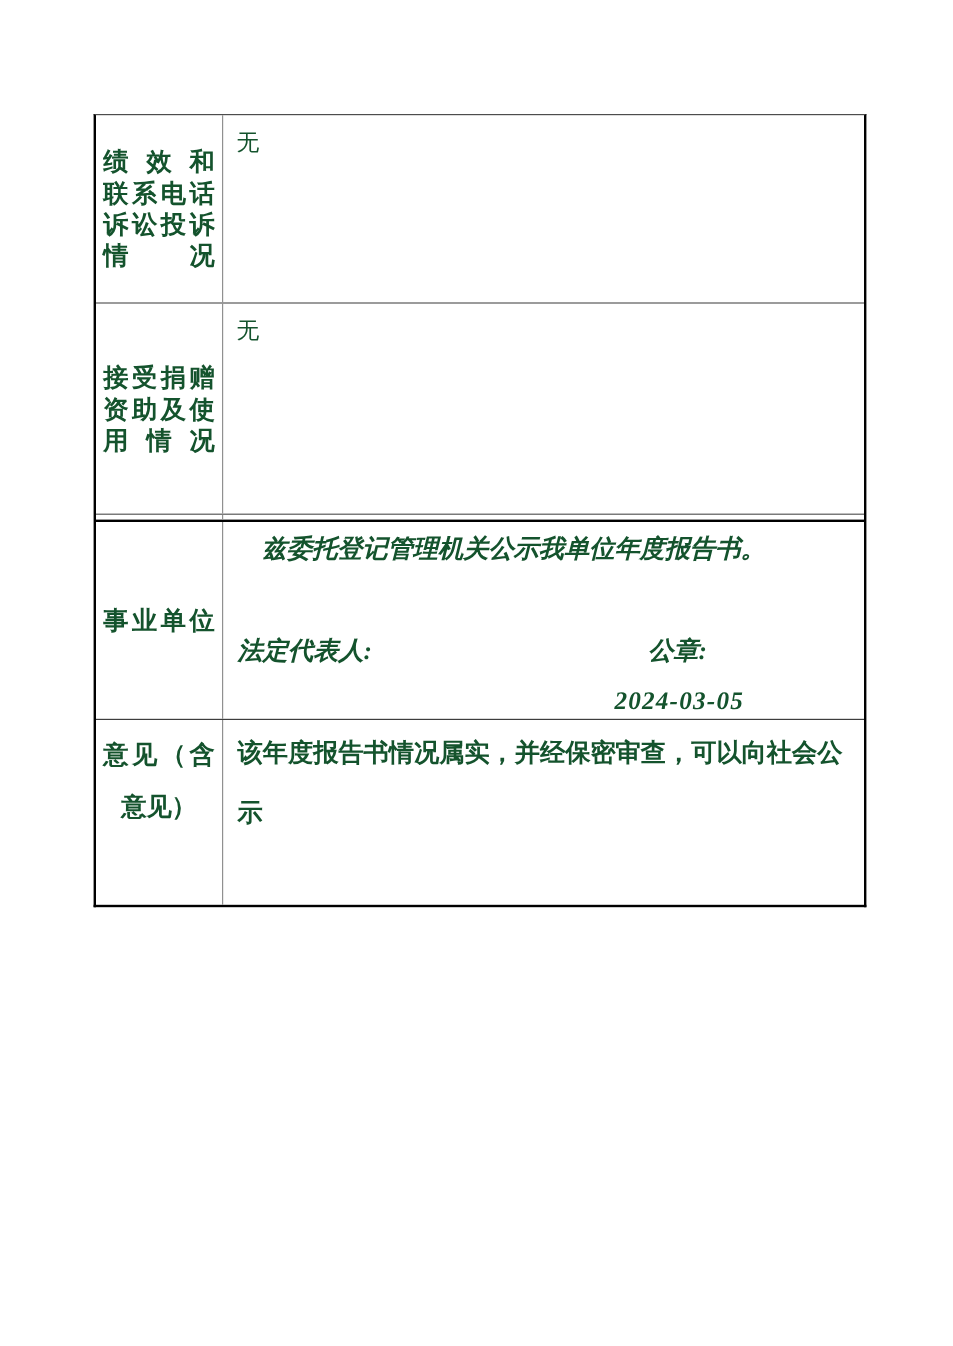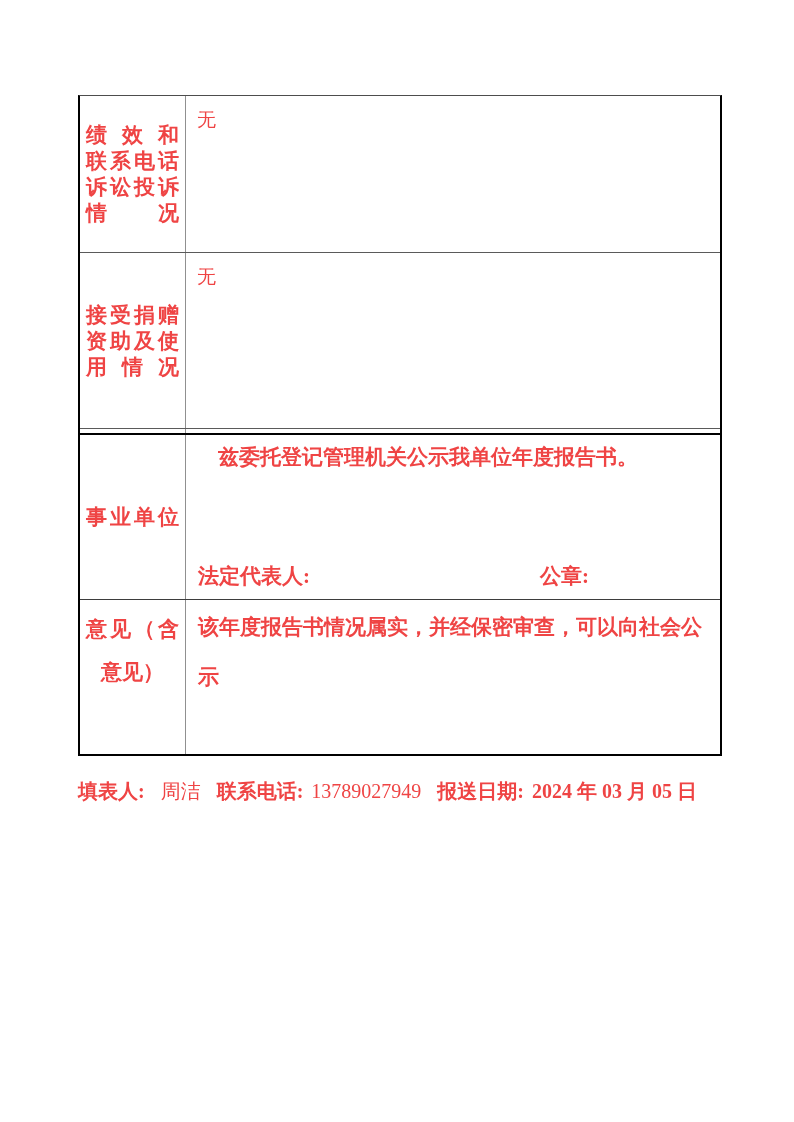--- a/index.html
+++ b/index.html
@@ -1,20 +1,20 @@
 <!DOCTYPE html>
 <html><head>
 <meta charset="utf-8">
 <style>
   html,body{margin:0;padding:0;}
   .page{
     position:relative;
     width:794px;height:1122px;
     background:#ffffff;
-    color:#ef4444;
+    color:#14532d;
     font-family:"Liberation Serif","DejaVu Serif",serif;
     overflow:hidden;
   }
   .report-table{
     position:absolute;left:78px;top:95px;width:644px;
     box-sizing:border-box;
     border-left:2.6px solid #000;
     border-right:2.6px solid #000;
     border-bottom:2.6px solid #000;
     border-top:1px solid #4d4d4d;
@@ -59,24 +59,24 @@
   .cnt-plain{
     padding:12px 12px 0 11px;
     font-size:19px;line-height:24px;font-weight:normal;
   }
   .cnt-opinion{
     padding:2px 12px 0 12px;
     font-size:21px;font-weight:bold;line-height:50px;
   }
   .cnt-entrust{
     padding:0 12px;
-    font-size:21px;font-weight:bold;
+    font-size:21px;font-weight:bold;font-style:italic;
   }
   .stmt{margin-top:9px;text-indent:20px;line-height:26px;}
-  .sigline{margin-top:94px;position:relative;line-height:24px;}
+  .sigline{margin-top:60px;position:relative;line-height:24px;}
   .seal{position:absolute;left:342px;top:0;}
   .dateline{
     margin-top:18px;padding-left:314px;line-height:24px;
     font-family:"Liberation Serif","DejaVu Serif",serif;
     letter-spacing:1px;
   }
   .footer{
     position:absolute;left:78px;top:778px;width:660px;
     font-size:20px;line-height:26px;
     white-space:nowrap;
@@ -120,30 +120,28 @@
     <div class="trow r3">
       <div class="lbl lbl-lg">
         <div class="jline">事业单位</div>
       </div>
       <div class="cnt cnt-entrust">
         <div class="stmt">兹委托登记管理机关公示我单位年度报告书。</div>
         <div class="sigline">
           <span>法定代表人:</span>
           <span class="seal">公章:</span>
         </div>
+        <div class="dateline">2024-03-05</div>
       </div>
     </div>
 
     <div class="trow r4">
       <div class="lbl lbl-r4">
         <div class="jline">意见（含</div>
         <div class="cline">意见）</div>
       </div>
       <div class="cnt cnt-opinion">该年度报告书情况属实，并经保密审查，可以向社会公示</div>
     </div>
 
   </div>
 
-  <div class="footer">
-    <span class="fl">填表人:</span><span class="gap-lg"></span><span class="fv">周洁</span><span class="gap-lg"></span><span class="fl">联系电话:</span><span class="gap-sm"></span><span class="fv">13789027949</span><span class="gap-lg"></span><span class="fl">报送日期:</span><span class="gap-sm"></span><span class="fv-bold">2024 年 03 月 05 日</span>
-  </div>
 
 </div>
 
 </body></html>

